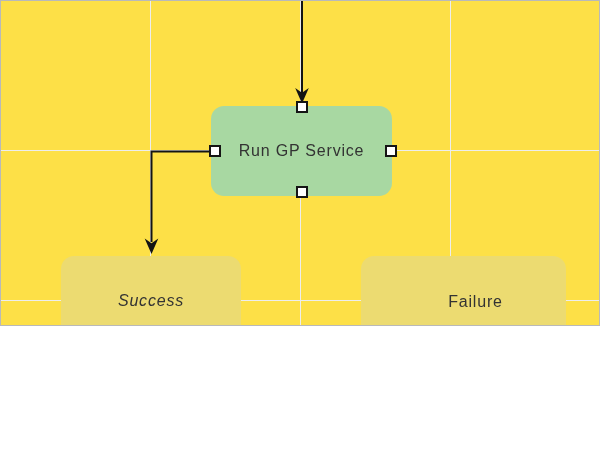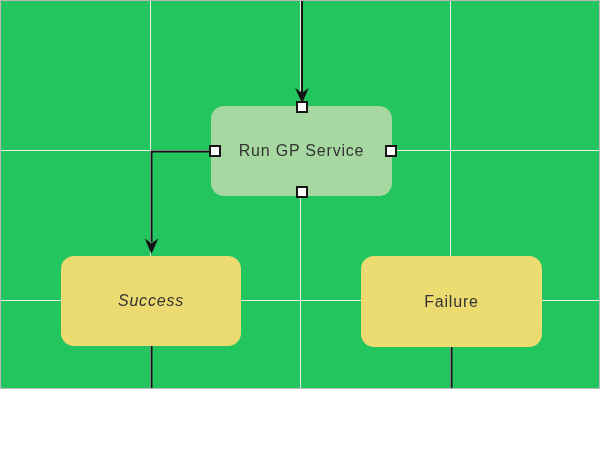--- a/index.html
+++ b/index.html
@@ -3,40 +3,40 @@
 <meta charset="utf-8">
 <style>
   html, body { margin: 0; padding: 0; }
   body {
     width: 600px; height: 450px;
     font-family: "Liberation Sans", sans-serif;
     background: #ffffff;
   }
   .canvas {
     position: relative;
-    width: 600px; height: 389px;
+    width: 600px; height: 326px;
     box-sizing: border-box;
     border: 1px solid #b9b9b9;
-    background: #22c55e;
+    background: #fde047;
     overflow: hidden;
   }
   .wires { position: absolute; left: 0; top: 0; }
   .node {
     position: absolute;
     display: flex; align-items: center; justify-content: center;
     border-radius: 13px;
     font-size: 16px;
     letter-spacing: 0.8px;
     color: #333333;
     cursor: default;
     user-select: none;
   }
   .node-green   { left: 210px; top: 105px; width: 181px; height: 90px; background: #a8d8a2; }
   .node-success { left:  60px; top: 255px; width: 180px; height: 90px; background: #ecdb71; font-style: italic; }
-  .node-failure { left: 360px; top: 255px; width: 181px; height: 91px; background: #ecdb71; }
+  .node-failure { left: 360px; top: 255px; width: 181px; height: 91px; background: #ecdb71; padding-left: 24px; }
   .handle {
     position: absolute;
     width: 12px; height: 12px;
     box-sizing: border-box;
     background: #ffffff;
     border: 2px solid #151515;
   }
   .handle-top    { left: 295px; top: 100px; }
   .handle-bottom { left: 295px; top: 185px; }
   .handle-left   { left: 208px; top: 144px; }

